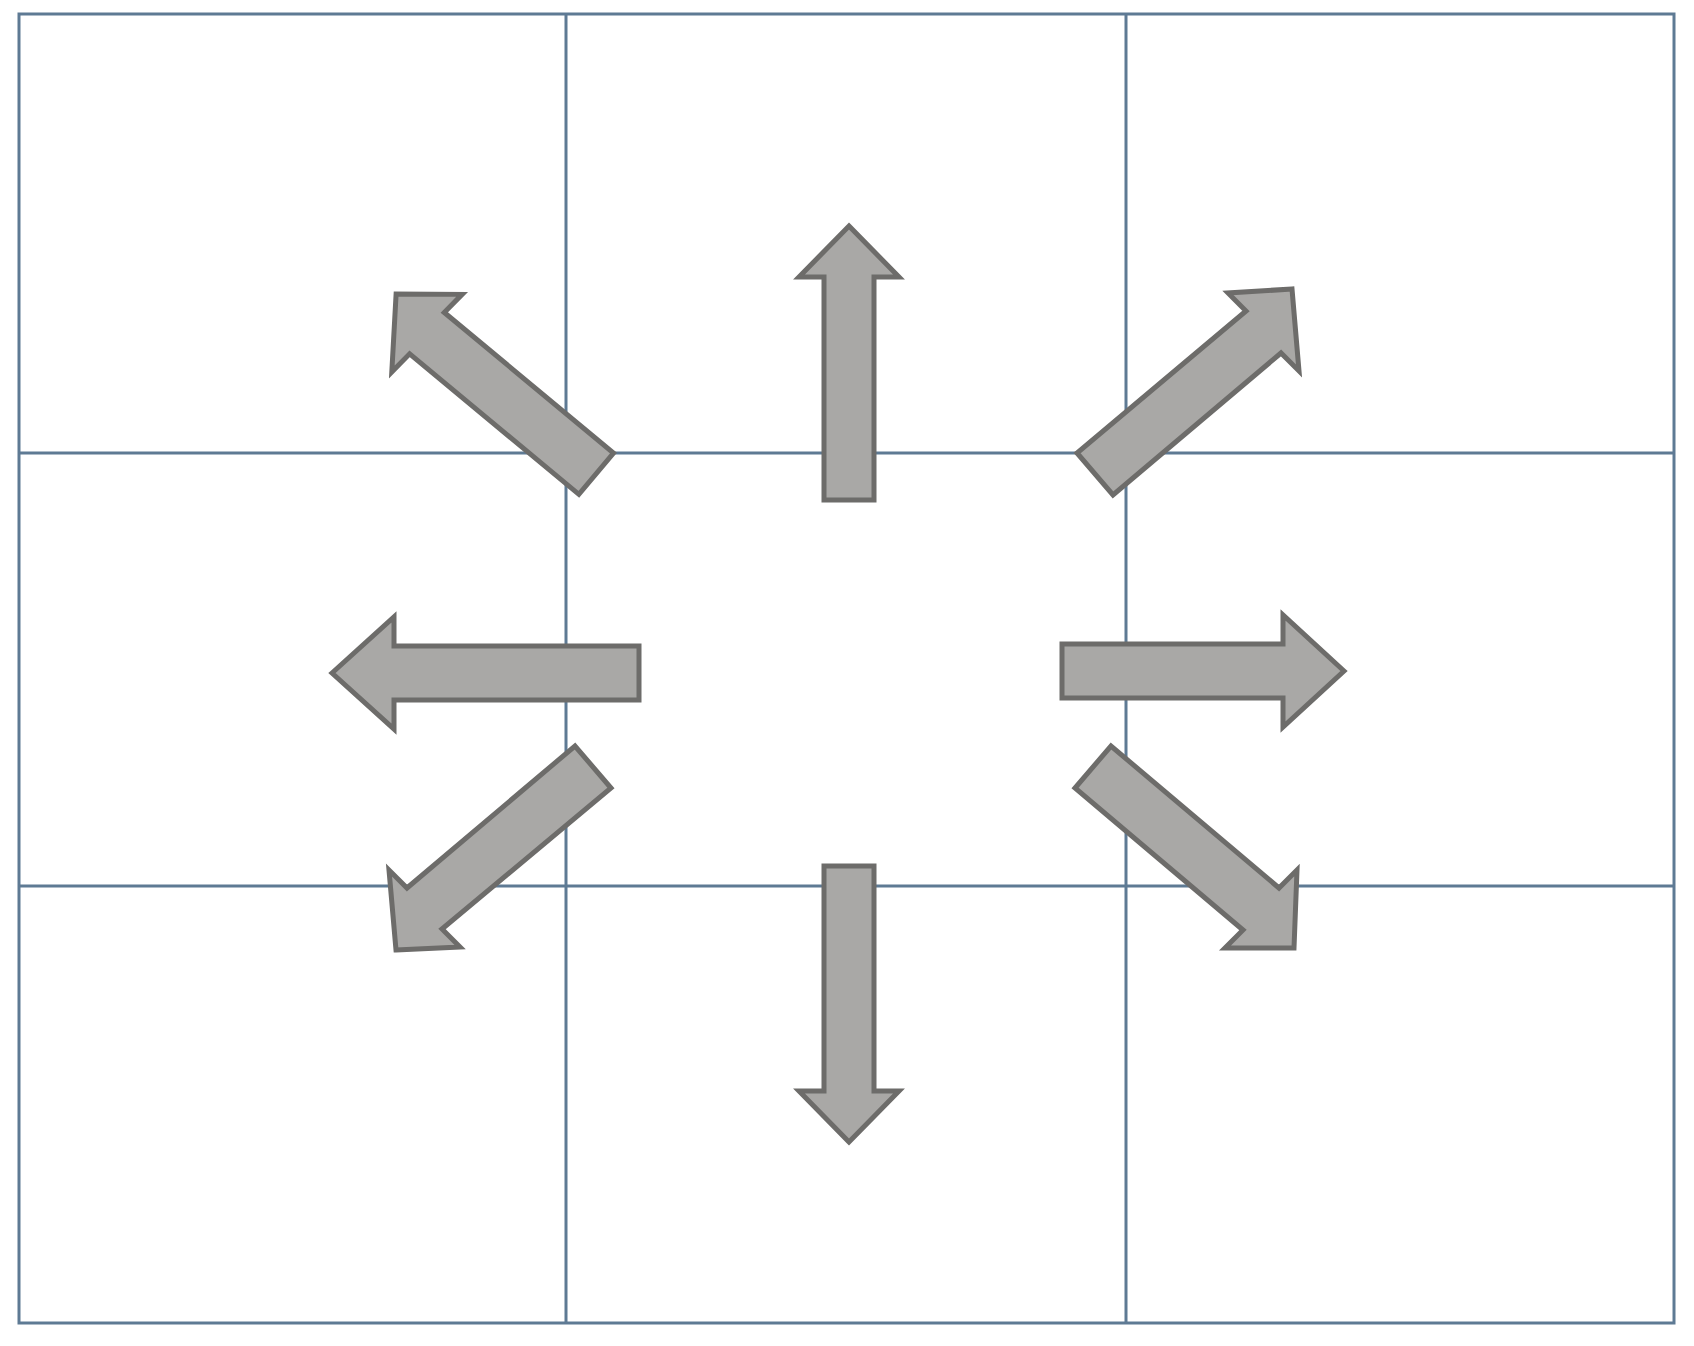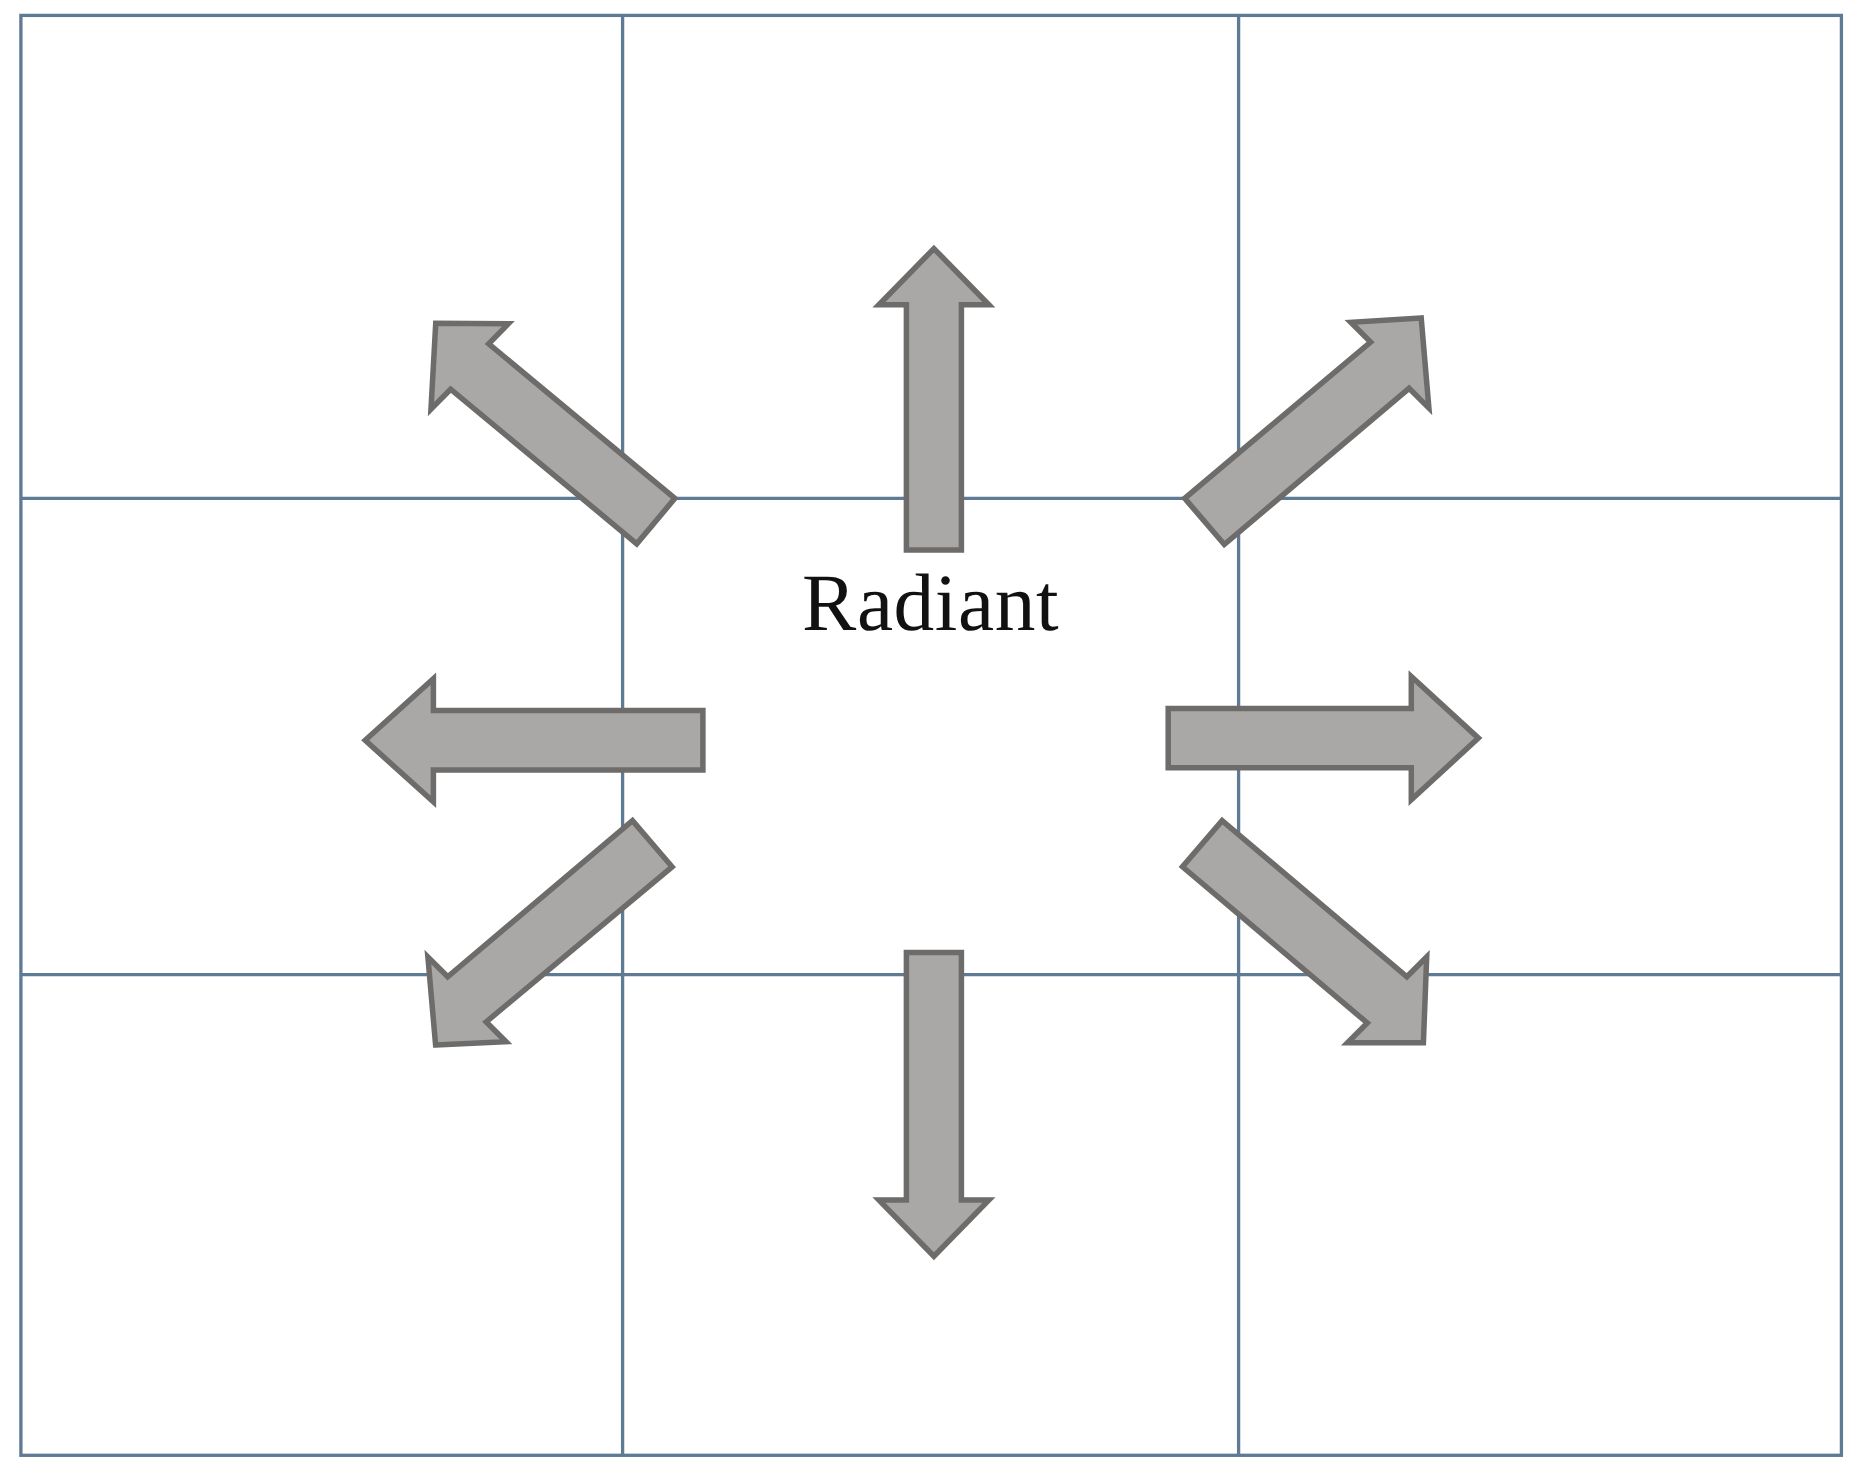--- a/index.html
+++ b/index.html
@@ -83,16 +83,15 @@
 
       <polygon class="arrow-shape" points="1292,289 1228,293 1246,311 1077,453 1113,495 1281,353 1299,371"></polygon>
 
       <polygon class="arrow-shape" points="396,950 460,947 442,929 611,788 575,746 407,888 389,870"></polygon>
 
       <polygon class="arrow-shape" points="1294,948 1297,870 1279,888 1111,746 1075,788 1243,930 1225,948"></polygon>
     </g>
   </svg>
 
   <div id="center-label">
-    <span class="line">Radiant</span>
   </div>
 
 </div>
 
 </body></html>

